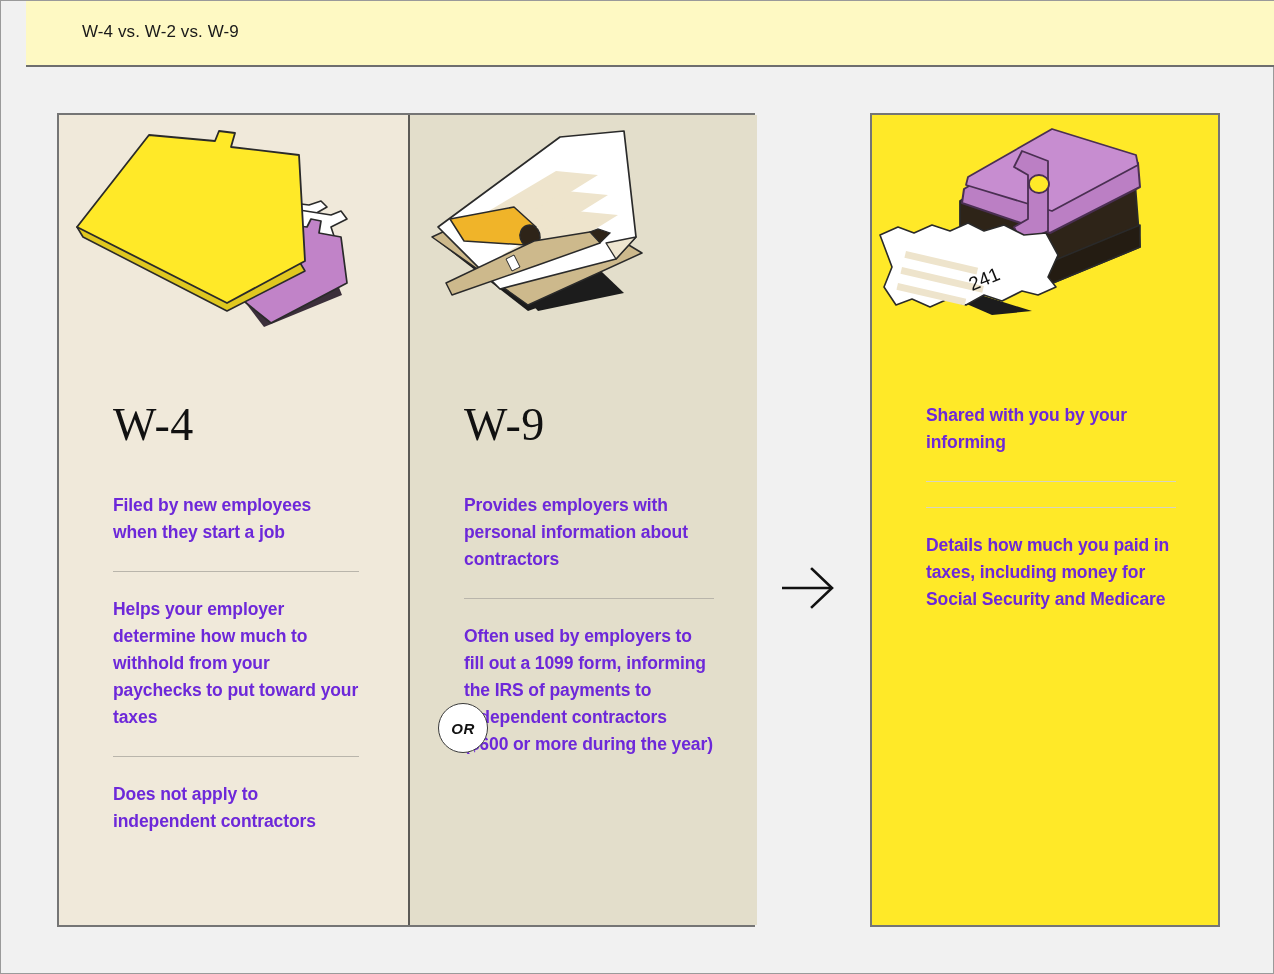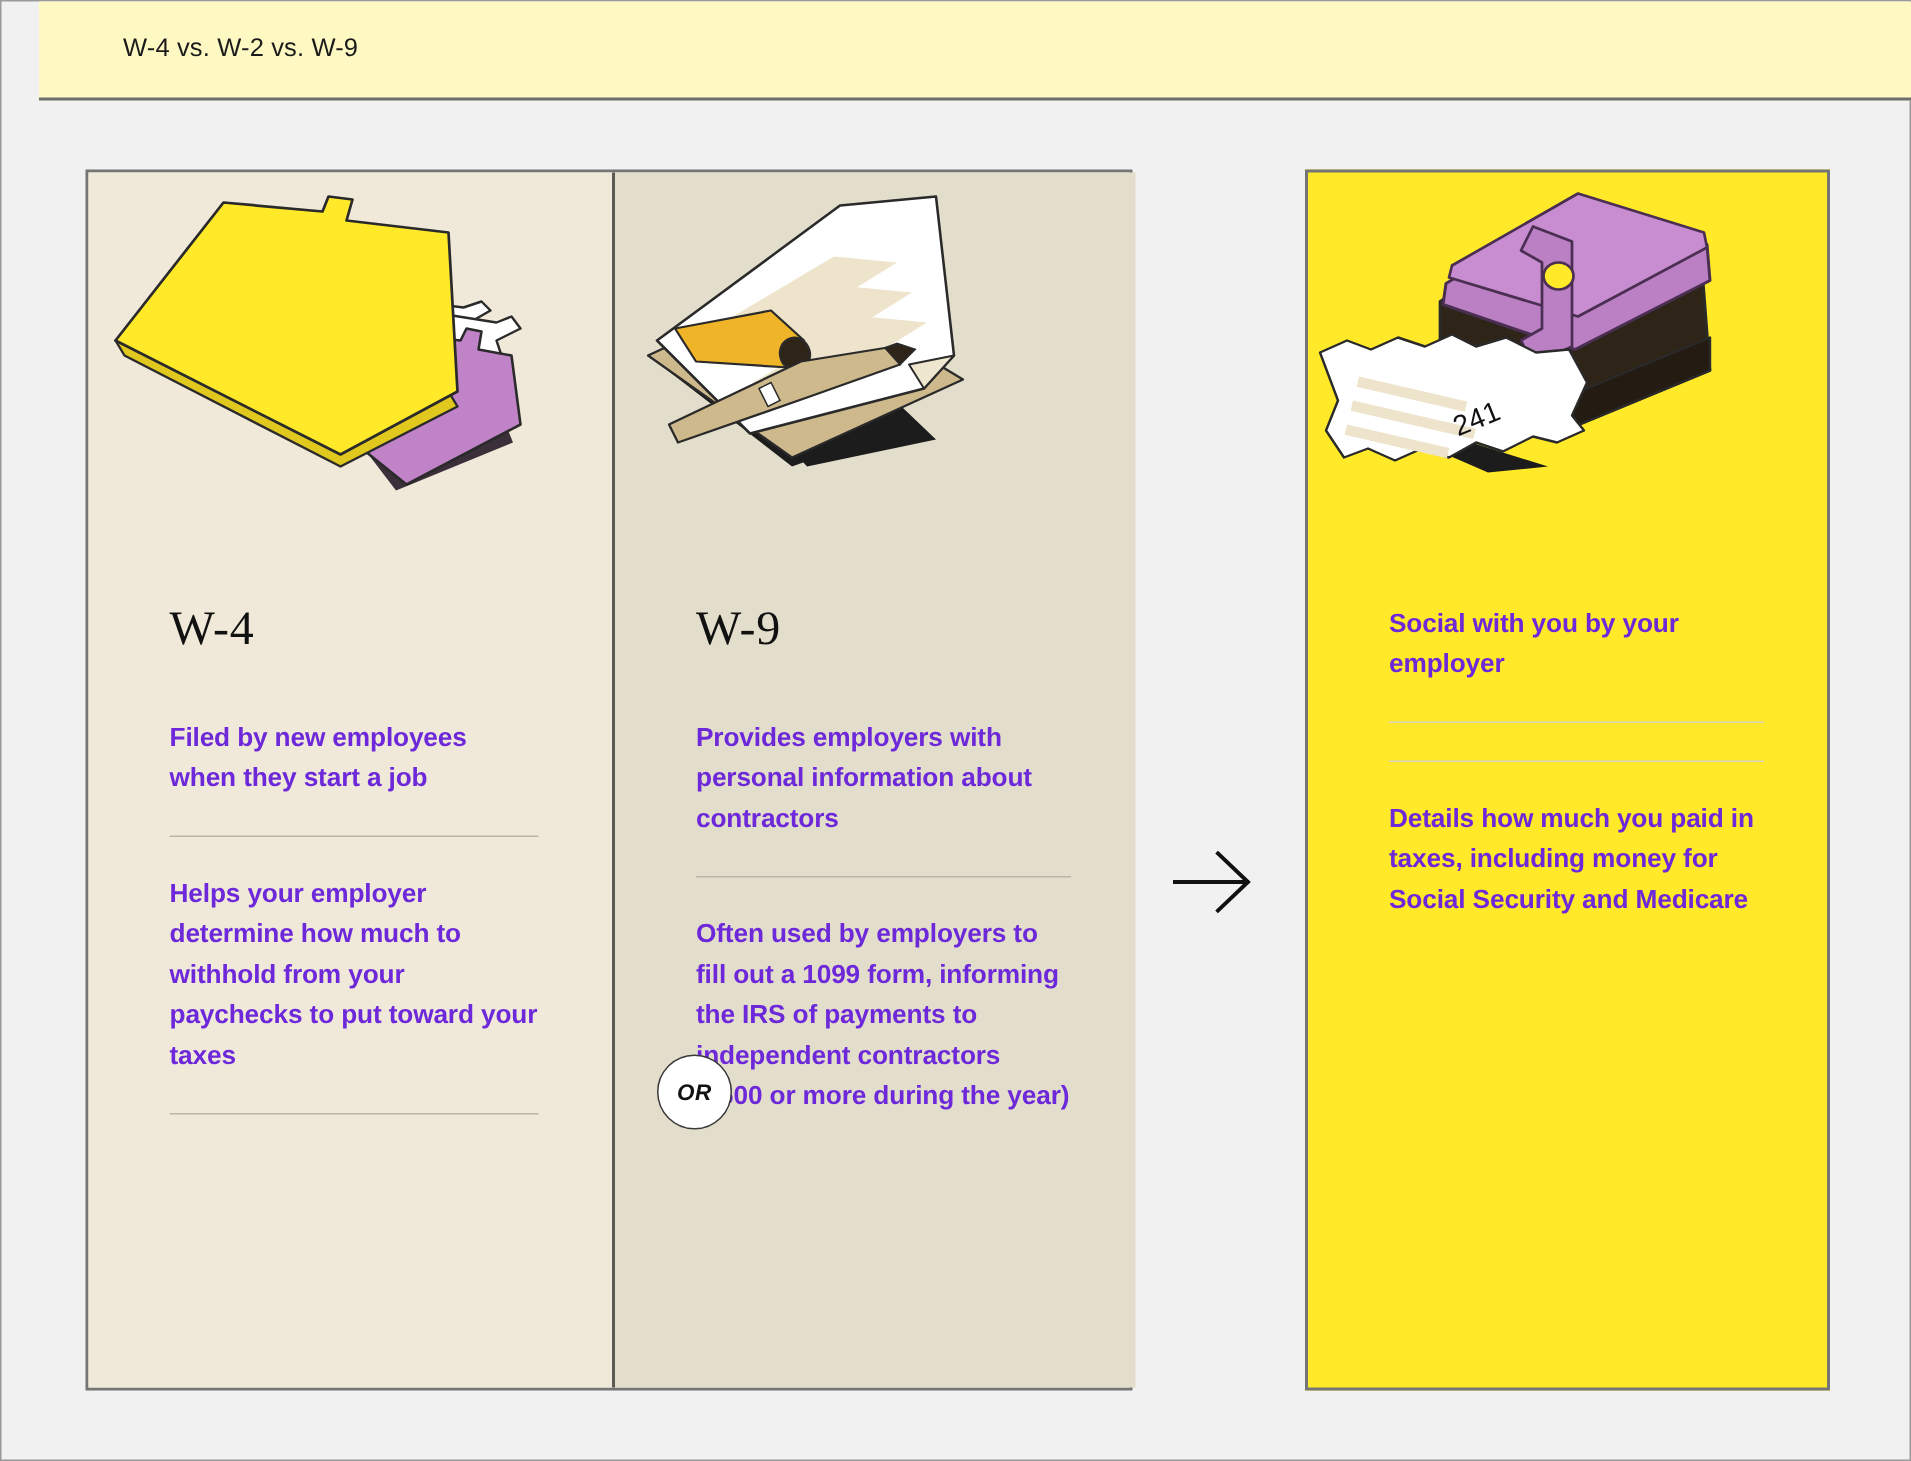--- a/index.html
+++ b/index.html
@@ -89,21 +89,21 @@
     position: absolute;
     left: 54px;
     top: 287px;
     width: 246px;
   }
   .card-body-wide {
     width: 250px;
   }
   .form-title {
     font-family: "Liberation Serif", serif;
-    font-size: 32px;
+    font-size: 46px;
     font-weight: 400;
     letter-spacing: 0.5px;
     color: #111111;
     margin: 0 0 44px 0;
     line-height: 1;
   }
   .bullet {
     font-size: 17.5px;
     font-weight: bold;
     line-height: 27px;
@@ -176,20 +176,21 @@
 
           <path d="M18 112 L90 20 L156 26 L160 16 L176 18 L172 32 L240 40 L246 146 L168 188 Z" fill="#ffe928" stroke="#2a2a2a" stroke-width="1.8" stroke-linejoin="round"></path>
         </svg>
       </div>
       <div class="card-body">
         <h2 class="form-title">W-4</h2>
         <p class="bullet">Filed by new employees when they start a job</p>
         <hr class="divider">
         <p class="bullet">Helps your employer determine how much to withhold from your paychecks to put toward your taxes</p>
         <hr class="divider">
+        <p class="bullet">Does not apply to independent contractors</p>
       </div>
     </div>
 
     <div class="col col-w9">
       <div class="illo">
         <svg width="347" height="230" viewBox="0 0 347 230" xmlns="http://www.w3.org/2000/svg">
 
           <path d="M30 128 L86 108 L196 168 L118 196 Z" fill="#1c1c1c"></path>
           <path d="M96 160 L170 136 L214 178 L128 196 Z" fill="#1c1c1c"></path>
 
@@ -246,20 +247,20 @@
 
         <path d="M8 120 L26 112 L42 118 L60 110 L78 116 L96 108 L112 116 L132 110 L152 120 L174 118 L186 140 L176 162 L184 172 L166 180 L150 176 L130 186 L112 180 L94 190 L76 184 L58 192 L40 184 L24 190 L12 172 L20 152 Z" fill="#ffffff" stroke="#2a2a2a" stroke-width="1.6" stroke-linejoin="round"></path>
 
         <rect x="34" y="136" width="74" height="7" fill="#eee4cc" transform="rotate(13 34 136)"></rect>
         <rect x="30" y="152" width="84" height="7" fill="#eee4cc" transform="rotate(13 30 152)"></rect>
         <rect x="26" y="168" width="70" height="7" fill="#eee4cc" transform="rotate(13 26 168)"></rect>
         <text x="100" y="176" font-family="Liberation Sans, sans-serif" font-size="19" font-weight="500" fill="#111111" transform="rotate(-22 100 176)">241</text>
       </svg>
     </div>
     <div class="card-body card-body-wide">
-      <p class="bullet">Social with you by your employer</p>
+      <p class="bullet">Shared with you by your informing</p>
       <hr class="divider divider-light">
       <hr class="divider divider-light">
       <p class="bullet">Details how much you paid in taxes, including money for Social Security and Medicare</p>
     </div>
   </div>
 
 </div>
 
 </body></html>

